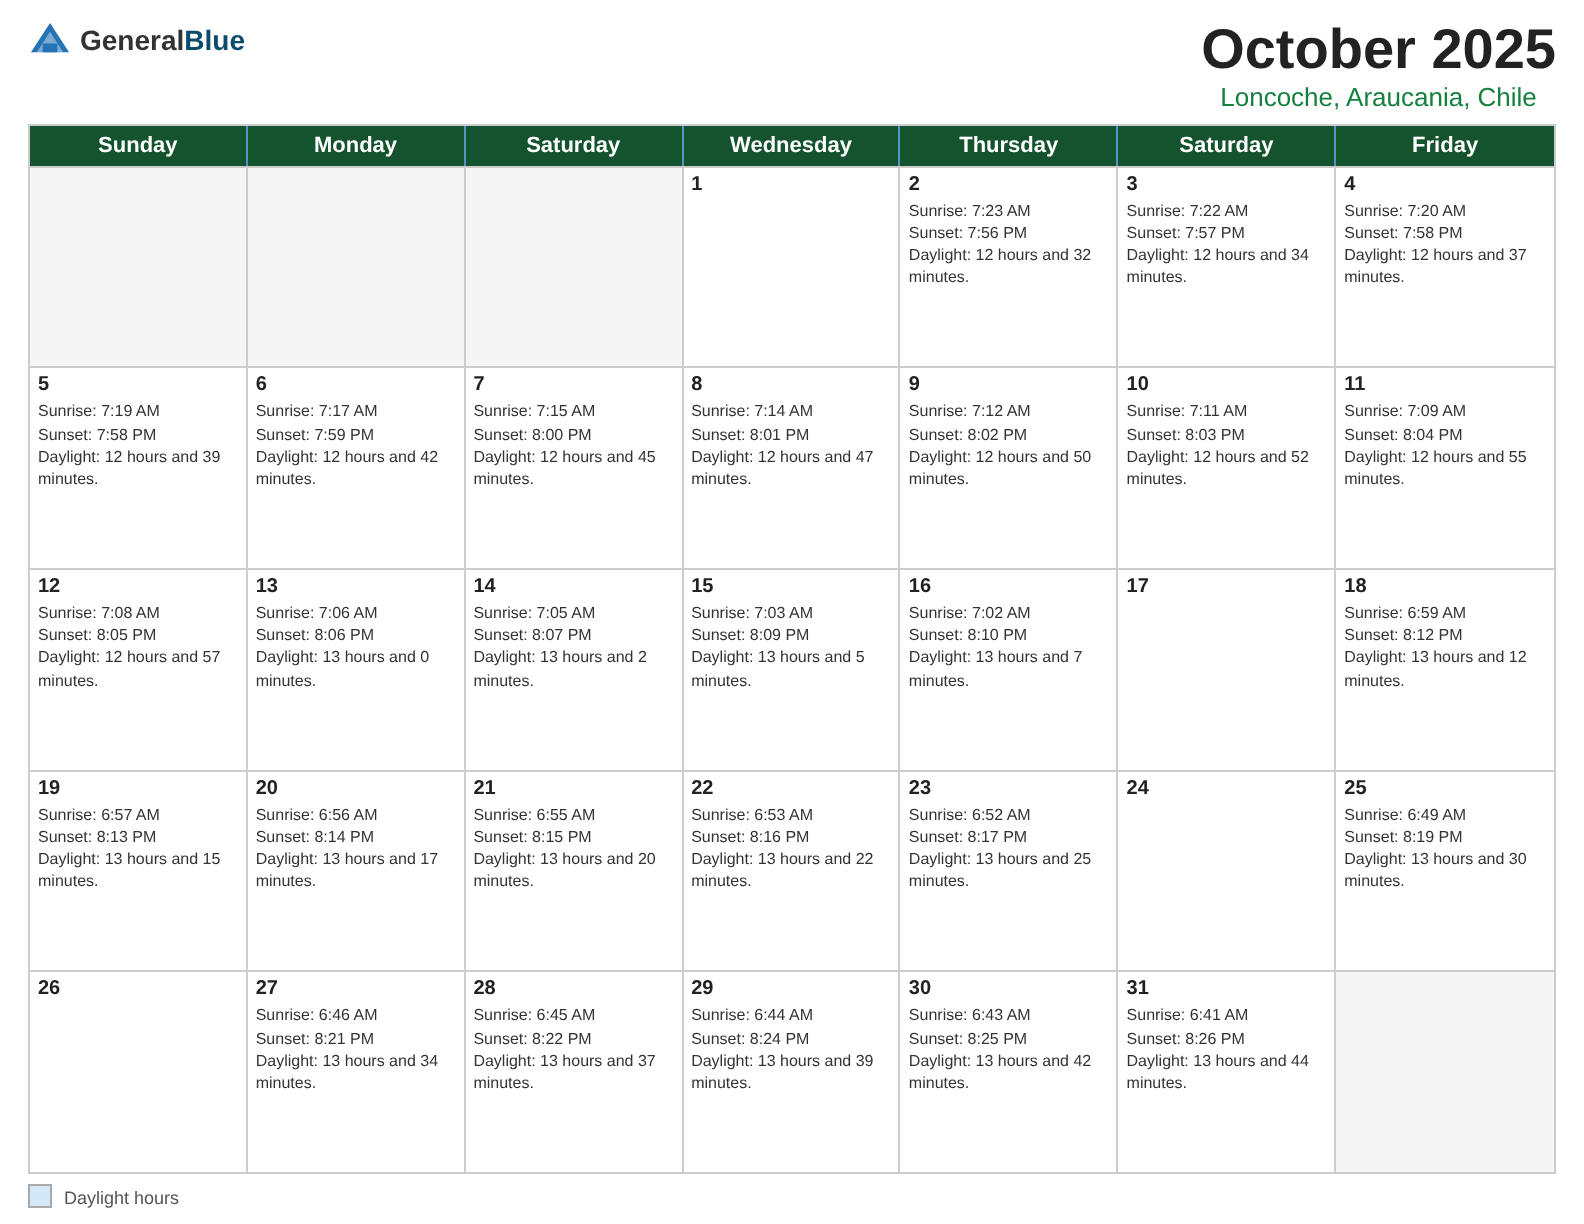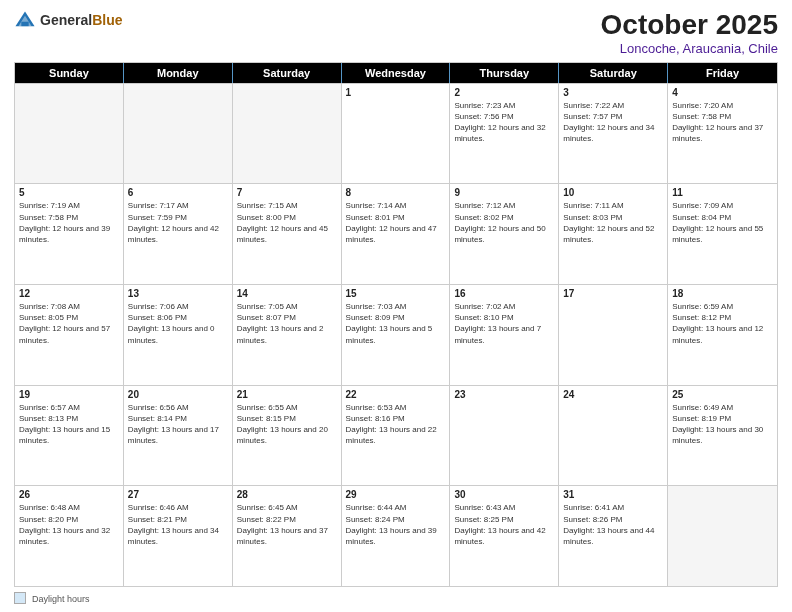--- a/index.html
+++ b/index.html
@@ -36,32 +36,33 @@
       text-align: right;
     }
     .month-title {
       font-size: 28px;
       font-weight: bold;
       color: #222;
       line-height: 1.1;
     }
     .location {
       font-size: 13px;
-      color: #4c1d95;
+      color: #15803d;
+      text-align: center;
     }
     .calendar {
       flex: 1;
       display: flex;
       flex-direction: column;
       border: 1px solid #ccc;
     }
     .cal-header-row {
       display: grid;
       grid-template-columns: repeat(7, 1fr);
-      background: #000000;
+      background: #14532d;
     }
     .cal-header-cell {
       color: #fff;
       font-size: 11px;
       font-weight: bold;
       text-align: center;
       padding: 4px 2px;
       border-right: 1px solid #5595c5;
     }
     .cal-header-cell:last-child { border-right: none; }
@@ -119,21 +120,21 @@
 <div class="page">
   <div class="header">
     <div class="logo">
       <svg class="logo-icon" viewBox="0 0 30 30">
         <polygon points="15,2 28,22 2,22" fill="#2474b5"></polygon>
         <polygon points="15,8 24,22 6,22" fill="#fff" opacity="0.4"></polygon>
         <rect x="10" y="16" width="10" height="6" fill="#2474b5"></rect>
       </svg>
       <div>
         <div style="font-size:14px;font-weight:bold;color:#333;line-height:1.1;">
-          <span>General</span><span style="color:#a16207;">Blue</span>
+          <span>General</span><span style="color:#0c4a6e;">Blue</span>
         </div>
       </div>
     </div>
     <div class="title-block">
       <div class="month-title">October 2025</div>
       <div class="location">Loncoche, Araucania, Chile</div>
     </div>
   </div>
 
   <div class="calendar">
@@ -238,33 +239,33 @@
           <div class="cal-cell">
             <div class="day-number">21</div>
             <div class="day-info">Sunrise: 6:55 AM<br>Sunset: 8:15 PM<br>Daylight: 13 hours and 20 minutes.</div>
           </div>
           <div class="cal-cell">
             <div class="day-number">22</div>
             <div class="day-info">Sunrise: 6:53 AM<br>Sunset: 8:16 PM<br>Daylight: 13 hours and 22 minutes.</div>
           </div>
           <div class="cal-cell">
             <div class="day-number">23</div>
+            <div class="day-info">Sunrise: 6:52 AM<br>Sunset: 8:17 PM<br>Daylight: 13 hours and 25 minutes.</div>
           </div>
           <div class="cal-cell">
             <div class="day-number">24</div>
           </div>
           <div class="cal-cell">
             <div class="day-number">25</div>
             <div class="day-info">Sunrise: 6:49 AM<br>Sunset: 8:19 PM<br>Daylight: 13 hours and 30 minutes.</div>
           </div>
         </div>
         <div class="cal-row">
           <div class="cal-cell">
             <div class="day-number">26</div>
-            <div class="day-info">Sunrise: 6:48 AM<br>Sunset: 8:20 PM<br>Daylight: 13 hours and 32 minutes.</div>
           </div>
           <div class="cal-cell">
             <div class="day-number">27</div>
             <div class="day-info">Sunrise: 6:46 AM<br>Sunset: 8:21 PM<br>Daylight: 13 hours and 34 minutes.</div>
           </div>
           <div class="cal-cell">
             <div class="day-number">28</div>
             <div class="day-info">Sunrise: 6:45 AM<br>Sunset: 8:22 PM<br>Daylight: 13 hours and 37 minutes.</div>
           </div>
           <div class="cal-cell">

